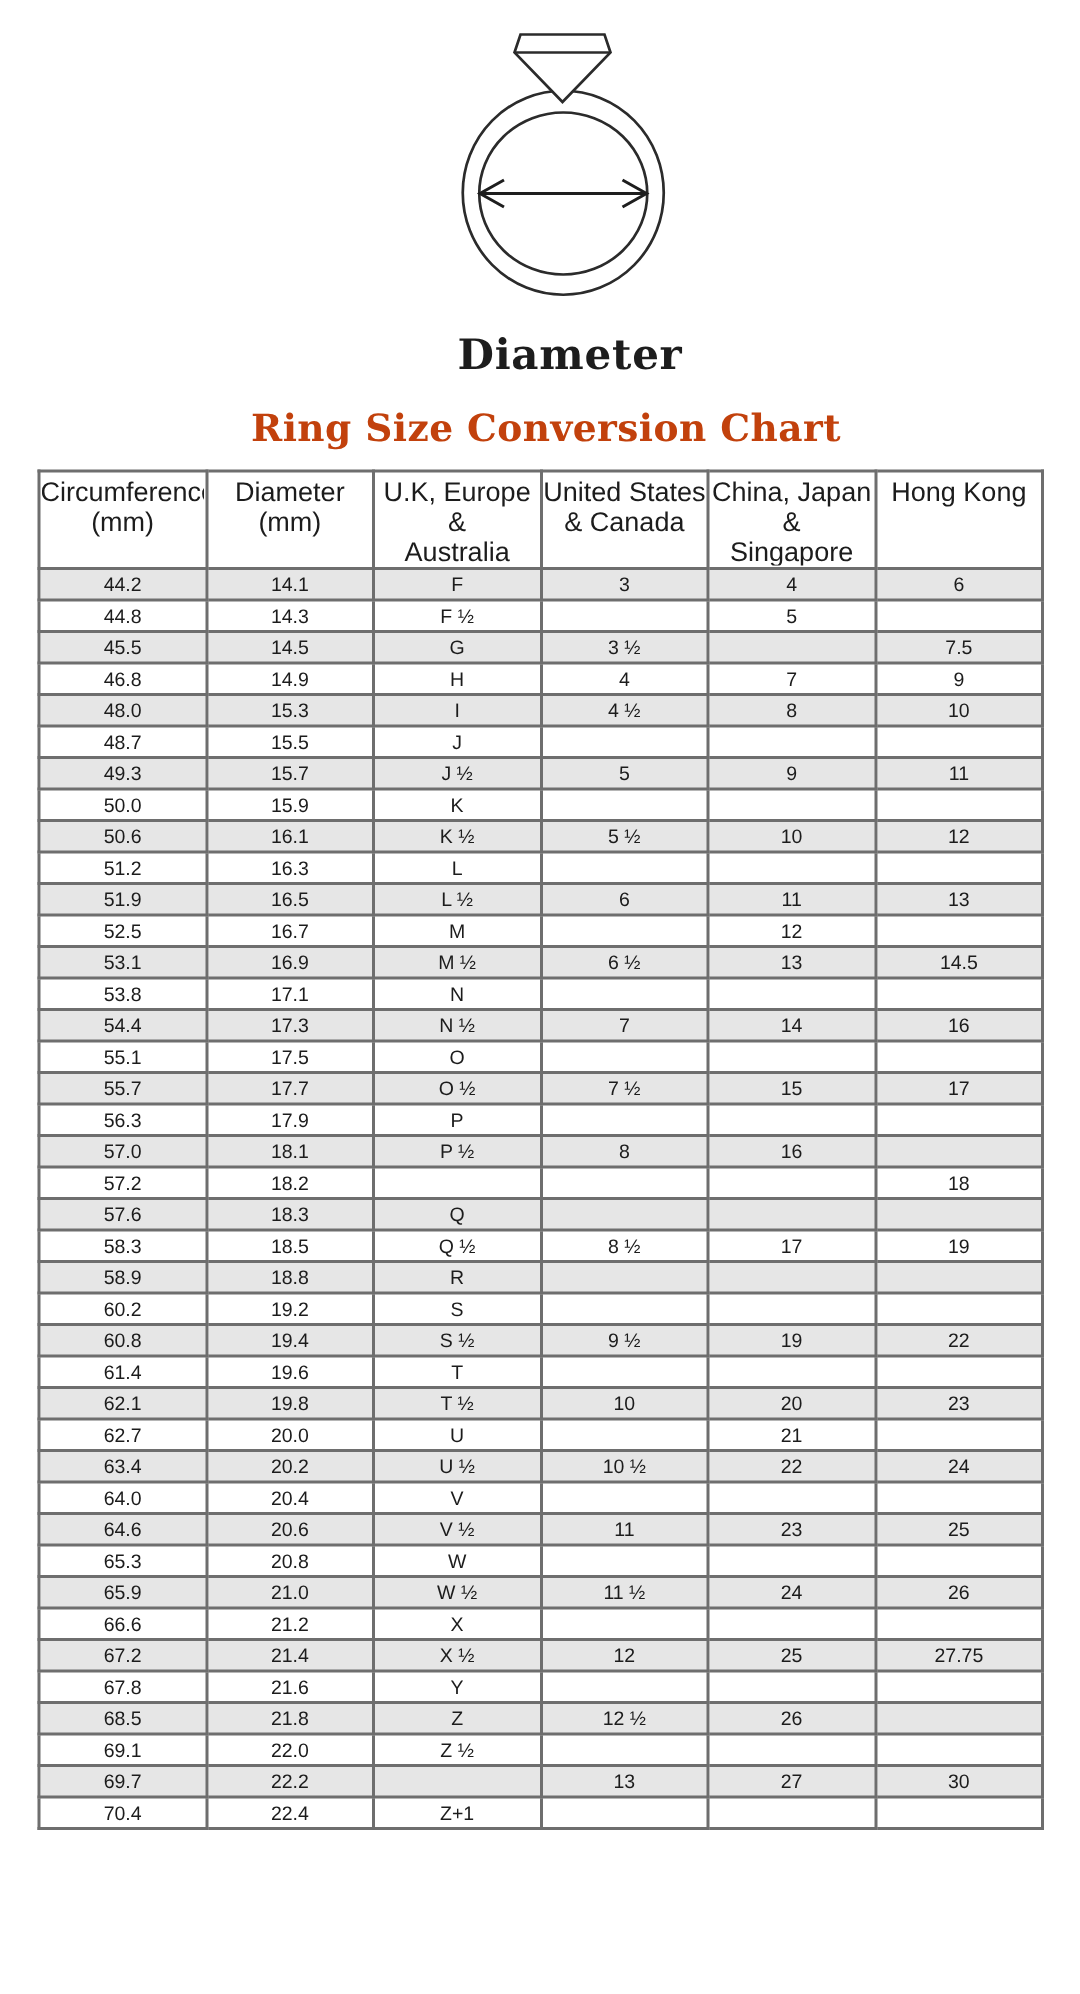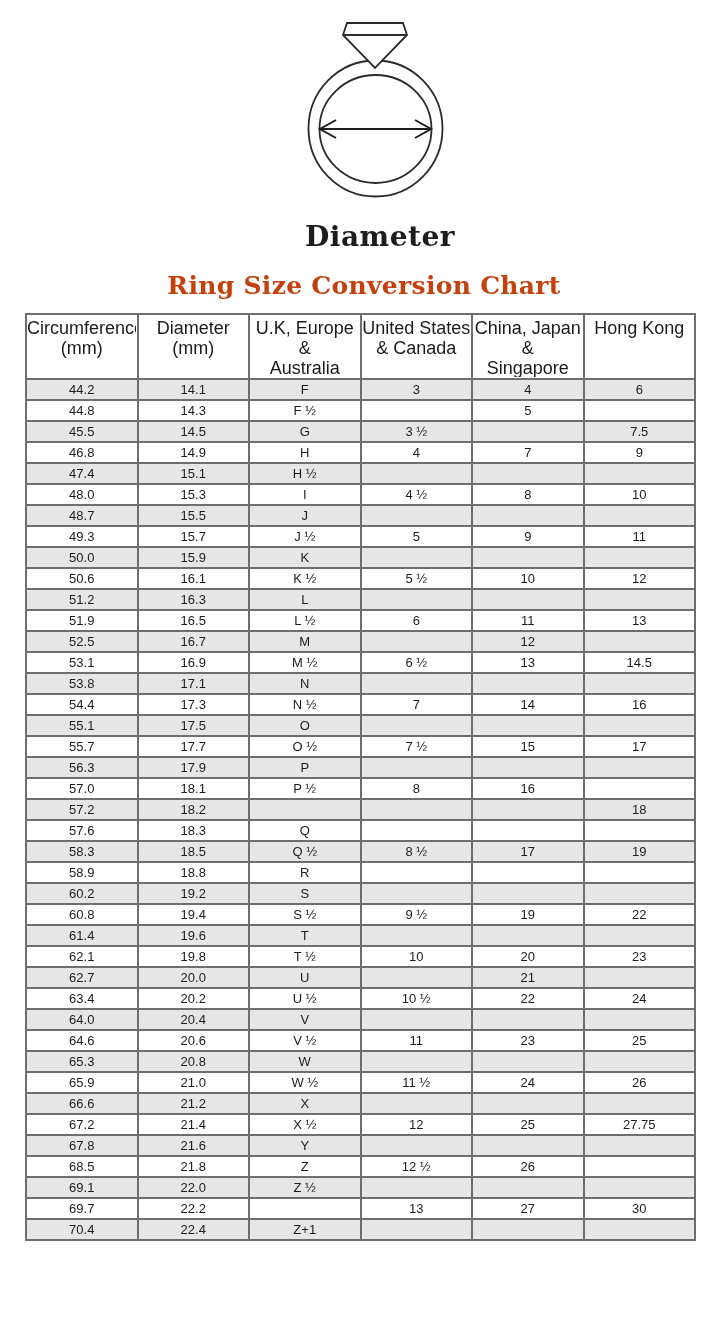--- a/index.html
+++ b/index.html
@@ -143,28 +143,20 @@
       </tr>
       <tr>
         <td>46.8</td>
         <td>14.9</td>
         <td>H</td>
         <td>4</td>
         <td>7</td>
         <td>9</td>
       </tr>
       <tr>
-        <td>47.4</td>
-        <td>15.1</td>
-        <td>H ½</td>
-        <td></td>
-        <td></td>
-        <td></td>
-      </tr>
-      <tr>
         <td>48.0</td>
         <td>15.3</td>
         <td>I</td>
         <td>4 ½</td>
         <td>8</td>
         <td>10</td>
       </tr>
       <tr>
         <td>48.7</td>
         <td>15.5</td>

